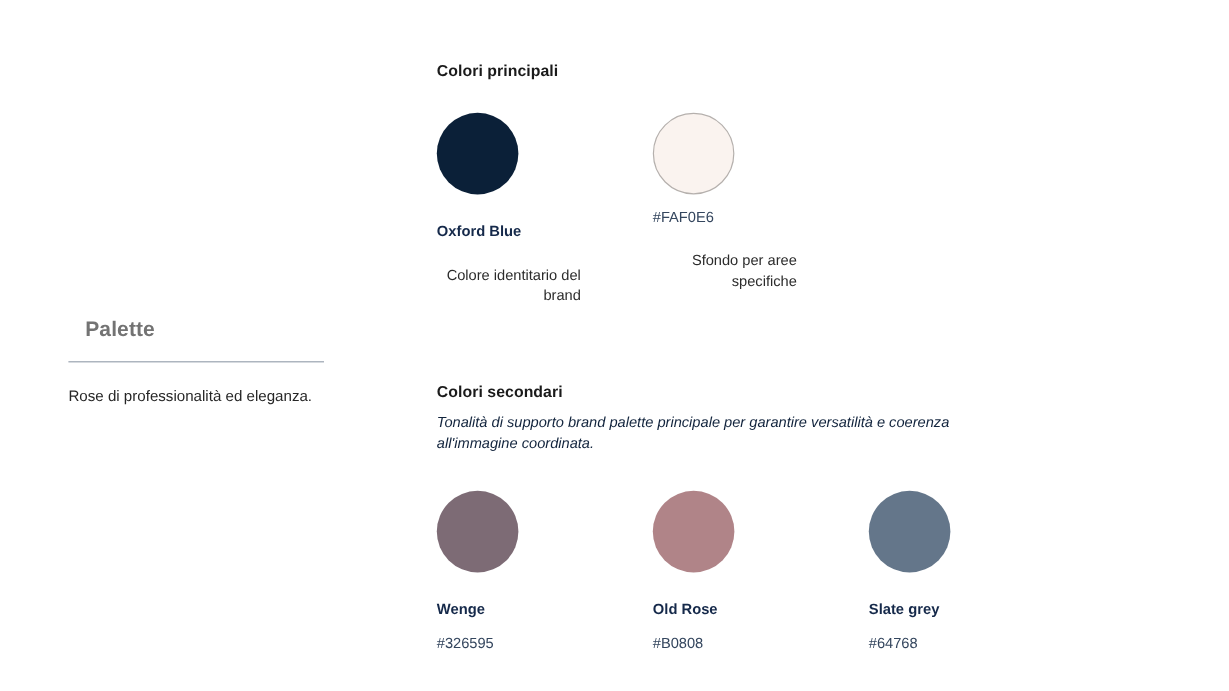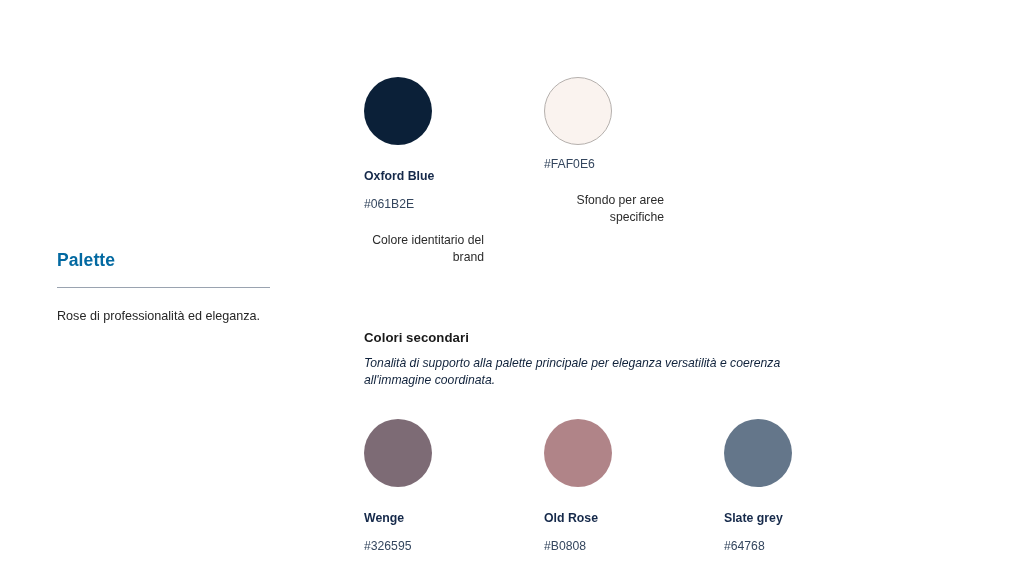--- a/index.html
+++ b/index.html
@@ -23,23 +23,23 @@
   
   .sidebar {
     position: absolute;
     left: 57px;
     top: 250px;
     width: 260px;
   }
   .sidebar-title {
     font-size: 17.5px;
     font-weight: bold;
-    color: #0369a1;
+    color: #737373;
     letter-spacing: 0.1px;
-    margin: 0;
+    margin: 14px;
     line-height: 1.2;
   }
   .sidebar-divider {
     width: 213px;
     height: 1px;
     background: #9aa3b0;
     margin: 16px 0 0 0;
   }
   .sidebar-sub {
     margin: 19px 0 0 0;
@@ -122,42 +122,42 @@
 <div class="slide">
 
   <div class="sidebar">
     <h1 class="sidebar-title">Palette</h1>
     <div class="sidebar-divider"></div>
     <p class="sidebar-sub">Rose di professionalità ed eleganza.</p>
   </div>
 
   <div class="content">
 
+    <h2 class="section-heading">Colori principali</h2>
 
     <div class="swatch-row block-primary">
 
       <div class="swatch">
         <div class="swatch-circle" style="background: rgb(11, 32, 56);"></div>
         <div class="swatch-name">Oxford Blue</div>
-        <div class="swatch-hex">#061B2E</div>
         <div class="swatch-desc">Colore identitario del brand</div>
       </div>
 
 
       <div class="swatch swatch-last">
         <div class="swatch-circle" style="background: rgb(250, 243, 239); border: 1px solid rgb(181, 176, 173);"></div>
         <div class="swatch-hex">#FAF0E6</div>
         <div class="swatch-desc">Sfondo per aree specifiche</div>
       </div>
 
     </div>
 
     <div class="block-secondary-heading">
       <h2 class="section-heading">Colori secondari</h2>
-      <p class="section-note">Tonalità di supporto alla palette principale per eleganza versatilità e coerenza all'immagine coordinata.</p>
+      <p class="section-note">Tonalità di supporto brand palette principale per garantire versatilità e coerenza all'immagine coordinata.</p>
     </div>
 
     <div class="swatch-row block-secondary-row">
 
       <div class="swatch">
         <div class="swatch-circle" style="background: rgb(125, 107, 117);"></div>
         <div class="swatch-name">Wenge</div>
         <div class="swatch-hex">#326595</div>
       </div>
 

